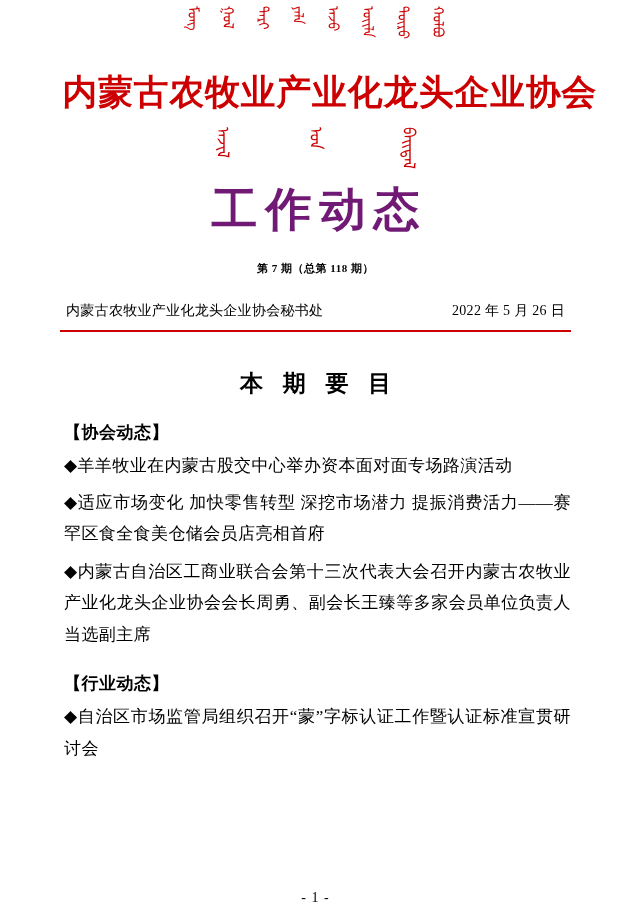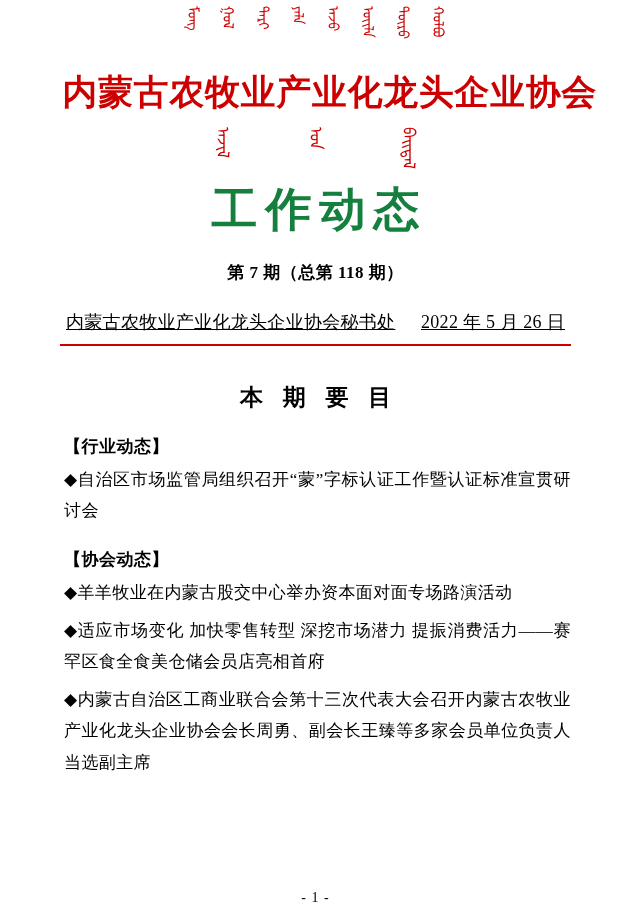--- a/index.html
+++ b/index.html
@@ -68,48 +68,47 @@
     padding-top: 14px;
   }
   .mongolian-band-2 .mong-glyph {
     font-size: 15px;
     height: 44px;
   }
 
   
   .bulletin-title {
     text-align: center;
-    color: #15803d;
+    color: #701a75;
     font-weight: bold;
     font-size: 46px;
     letter-spacing: 8px;
     line-height: 1;
     margin-top: 2px;
     text-indent: 8px;
   }
 
   
   .issue-line {
     text-align: center;
     font-weight: bold;
-    font-size: 17px;
+    font-size: 11px;
     margin-top: 28px;
     letter-spacing: 0.5px;
   }
 
   
   .pub-row {
     display: flex;
     justify-content: space-between;
     align-items: baseline;
-    font-size: 18px;
+    font-size: 14px;
     margin-top: 26px;
     padding: 0 6px;
     letter-spacing: 0.3px;
-    text-decoration: underline;
   }
 
   
   .red-rule {
     border: none;
     border-top: 2px solid #cc0000;
     margin: 10px 0 0 0;
     height: 0;
   }
 
@@ -184,26 +183,26 @@
   <div class="pub-row">
     <span>内蒙古农牧业产业化龙头企业协会秘书处</span>
     <span>2022 年 5 月 26 日</span>
   </div>
 
   <hr class="red-rule">
 
   <div class="contents-heading">本 期 要 目</div>
 
   <div class="section">
-    <div class="section-title">【行业动态】</div>
-    <div class="entry">◆自治区市场监管局组织召开“蒙”字标认证工作暨认证标准宣贯研讨会</div>
-  </div>
-
-  <div class="section">
     <div class="section-title">【协会动态】</div>
     <div class="entry">◆羊羊牧业在内蒙古股交中心举办资本面对面专场路演活动</div>
     <div class="entry">◆适应市场变化 加快零售转型 深挖市场潜力 提振消费活力——赛罕区食全食美仓储会员店亮相首府</div>
     <div class="entry">◆内蒙古自治区工商业联合会第十三次代表大会召开内蒙古农牧业产业化龙头企业协会会长周勇、副会长王臻等多家会员单位负责人当选副主席</div>
   </div>
 
+  <div class="section">
+    <div class="section-title">【行业动态】</div>
+    <div class="entry">◆自治区市场监管局组织召开“蒙”字标认证工作暨认证标准宣贯研讨会</div>
+  </div>
+
   <div class="page-number">- 1 -</div>
 
 </div>
 
 </body></html>

